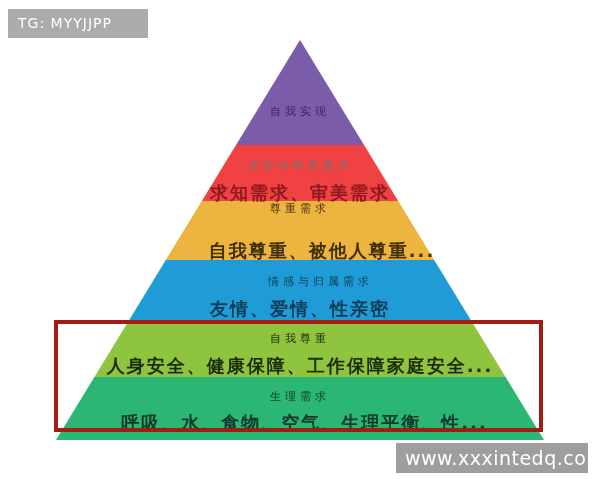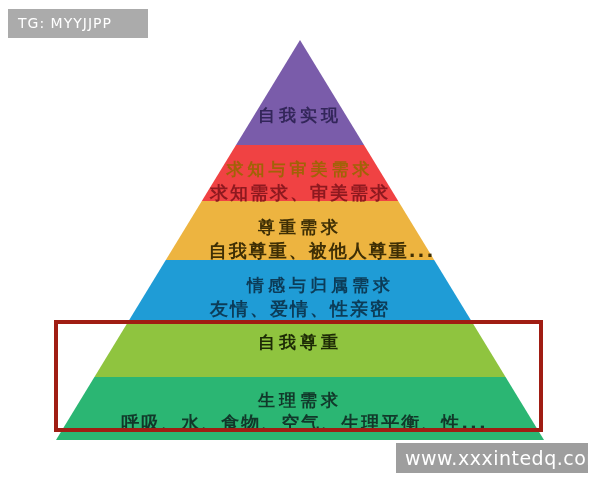--- a/index.html
+++ b/index.html
@@ -59,32 +59,32 @@
 
   
   .lvl-title, .lvl-sub {
     position: absolute;
     left: 0; right: 0;
     text-align: center;
     white-space: nowrap;
     z-index: 3;
   }
   .lvl-title {
-    font-size: 17px;
-    font-weight: bold;
+    font-size: 11px;
+    font-weight: normal;
     letter-spacing: 4px;
   }
   .lvl-sub {
     font-size: 18px;
     font-weight: 600;
     letter-spacing: 2px;
   }
   .t0 { top: 104px; }
   .t1 { top: 158px; } .s1 { top: 181px; }
-  .t2 { top: 216px; } .s2 { top: 239px; }
+  .t2 { top: 201px; } .s2 { top: 239px; }
   .t3 { top: 274px; padding-left: 41px; } .s3 { top: 297px; }
   .t4 { top: 331px; } .s4 { top: 354px; }
   .t5 { top: 389px; } .s5 { top: 411px; }
 
   
   .highlight {
     position: absolute;
     left: 54px; top: 320px;
     width: 489px; height: 112px;
     border: 4px solid #a01d13;
@@ -104,30 +104,31 @@
     <div class="band band-0" style="background-color: rgb(122, 92, 170);"></div>
     <div class="band band-1" style="background-color: rgb(240, 66, 67);"></div>
     <div class="band band-2" style="background-color: rgb(237, 180, 64);"></div>
     <div class="band band-3" style="background-color: rgb(31, 156, 214);"></div>
     <div class="band band-4" style="background-color: rgb(143, 196, 63);"></div>
     <div class="band band-5" style="background-color: rgb(43, 182, 115);"></div>
   </div>
 
   <div class="lvl-title t0" style="color: rgb(51, 38, 90);">自我实现</div>
 
-  <div class="lvl-title t1" style="color: #a16207; text-align: center;">求知与审美需求</div>
+  <div class="lvl-title t1" style="color: #737373; text-align: center;">求知与审美需求</div>
   <div class="lvl-sub s1" style="color: rgb(142, 25, 31);">求知需求、审美需求</div>
 
   <div class="lvl-title t2" style="color: rgb(63, 47, 5);">尊重需求</div>
   <div class="lvl-sub s2" style="color: rgb(63, 47, 5); padding-left: 44px;">自我尊重、被他人尊重...</div>
 
   <div class="lvl-title t3" style="color: rgb(12, 60, 88);">情感与归属需求</div>
   <div class="lvl-sub s3" style="color: rgb(12, 60, 88);">友情、爱情、性亲密</div>
 
   <div class="lvl-title t4" style="color: rgb(29, 43, 6);">自我尊重</div>
+  <div class="lvl-sub s4" style="color: rgb(29, 43, 6);">人身安全、健康保障、工作保障家庭安全...</div>
 
   <div class="lvl-title t5" style="color: rgb(17, 56, 42);">生理需求</div>
   <div class="lvl-sub s5" style="color: rgb(17, 56, 42); padding-left: 9px;">呼吸、水、食物、空气、生理平衡、性...</div>
 
   <div class="highlight"></div>
 
   <div class="wm wm-br" style="background-color: rgb(158, 158, 158);">www.xxxintedq.com</div>
 
 </div>
 

